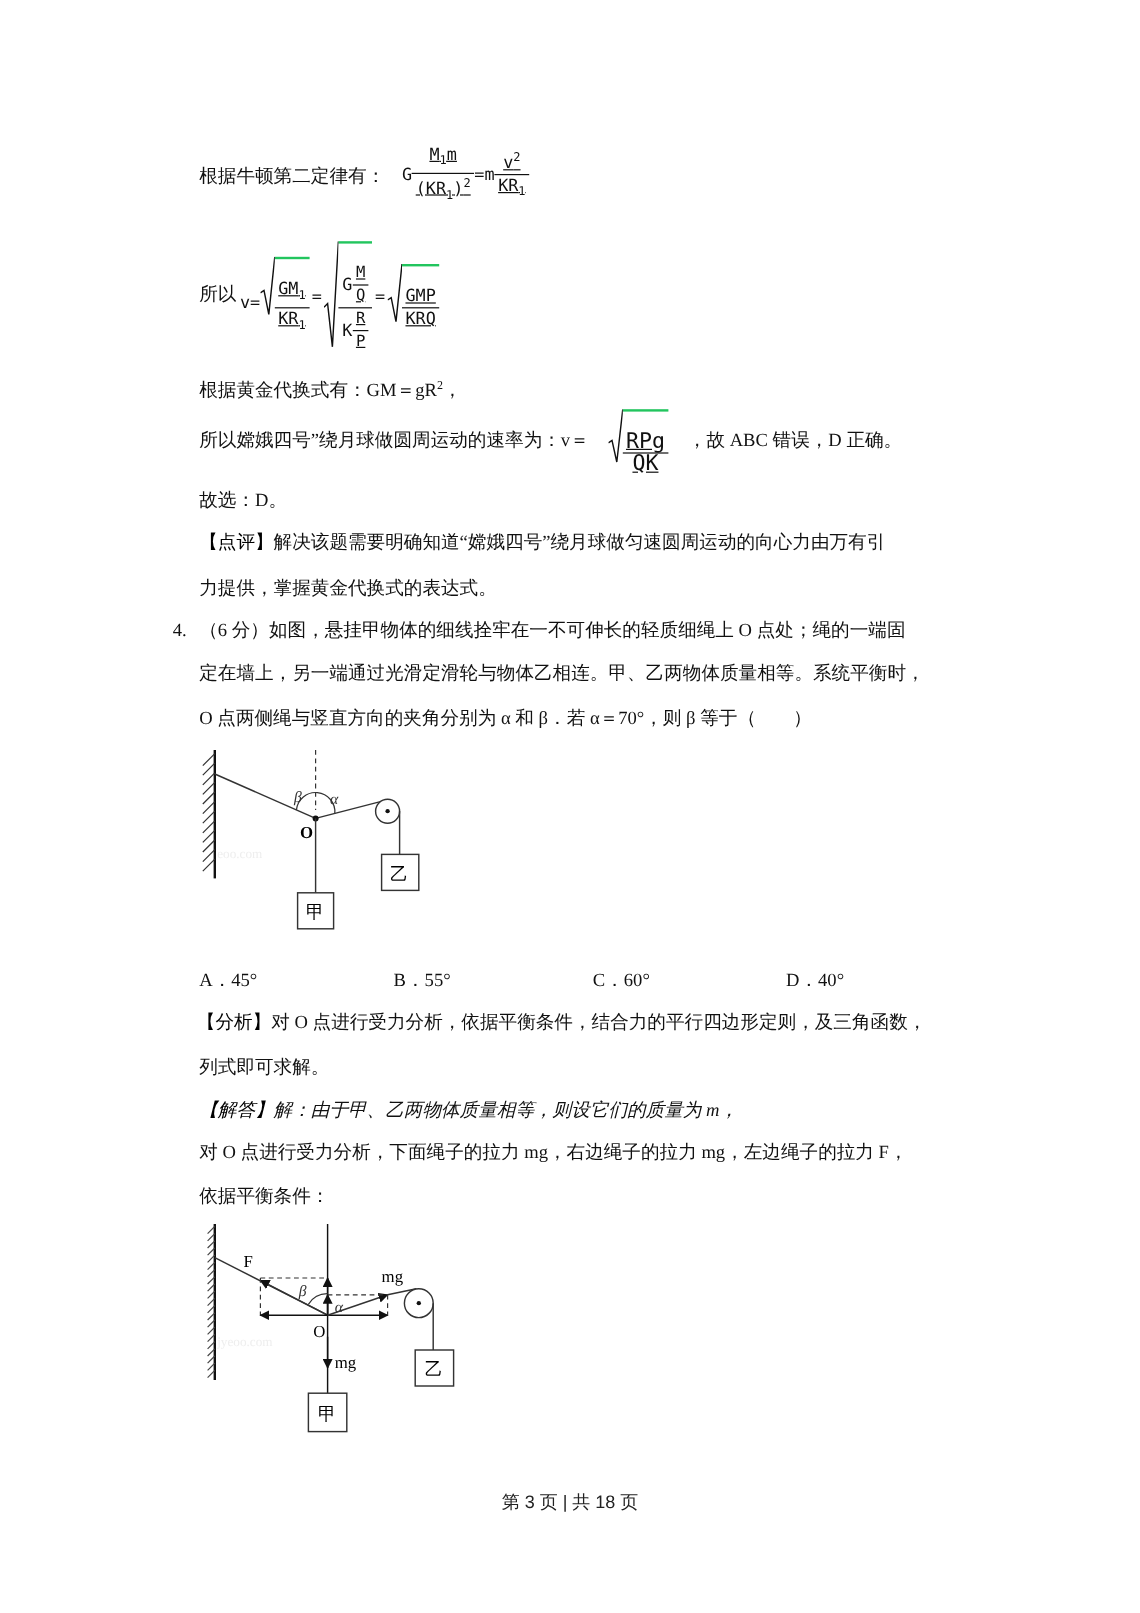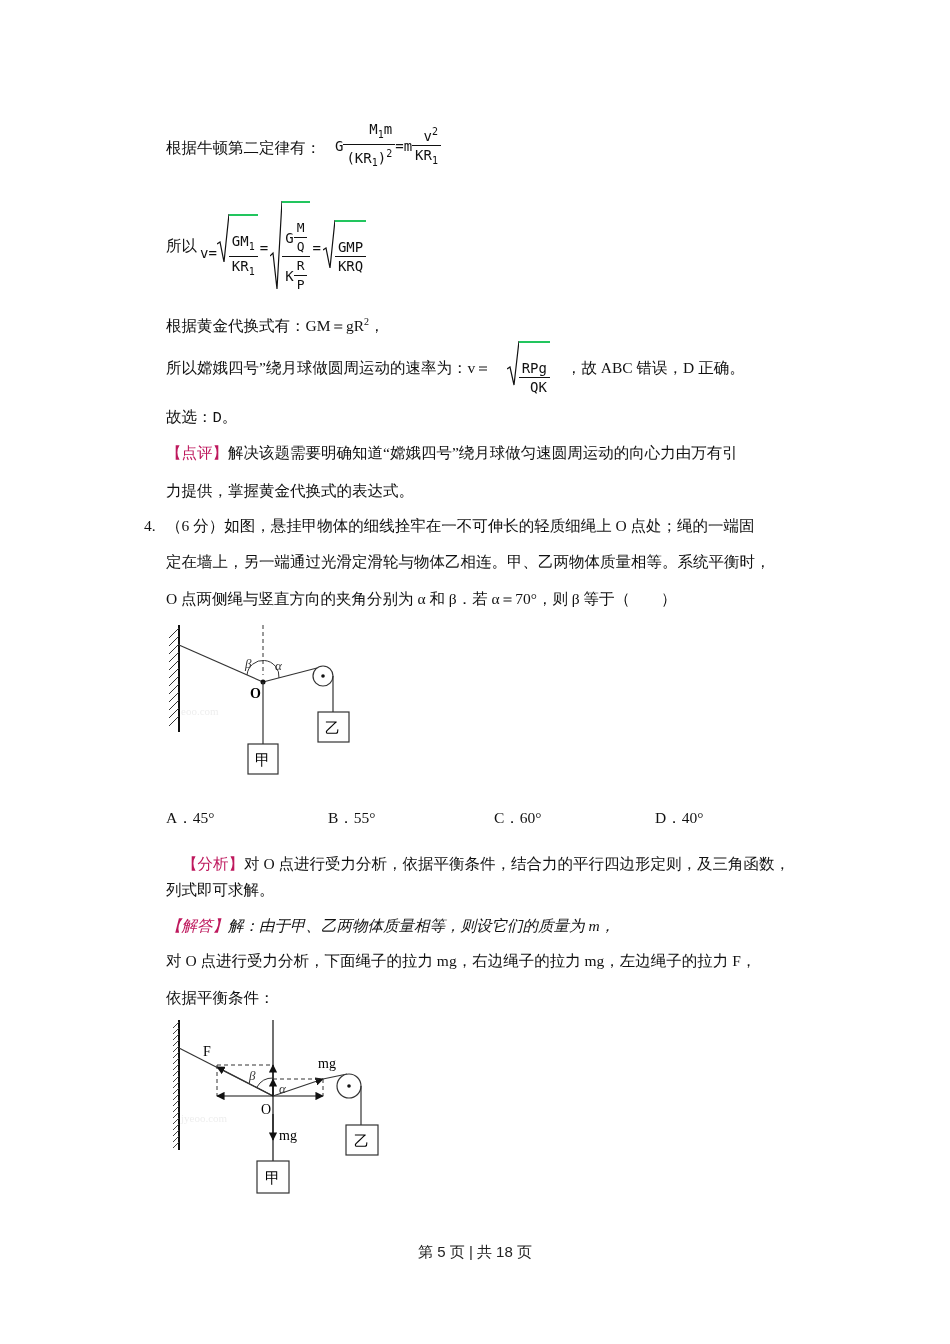--- a/index.html
+++ b/index.html
@@ -1,21 +1,21 @@
 <!DOCTYPE html>
 <html><head>
 <meta charset="utf-8">
 <style>
   html, body { margin: 0; padding: 0; background: #ffffff; }
   body { width: 950px; height: 1344px; position: relative; overflow: hidden;
          font-family: "Liberation Serif", "DejaVu Serif", serif; color: #111; }
   .line { position: absolute; font-size: 15.5px; line-height: 20px; white-space: nowrap; }
-  .tag { color: #be185d; }
+  .tag { color: #000000; }
   .math { font-family: "DejaVu Serif", "Liberation Serif", serif; }
-  .frac { display: inline-block; vertical-align: middle; text-align: right; }
+  .frac { display: inline-block; vertical-align: middle; text-align: center; text-decoration: underline; }
   .frac > span { display: block; padding: 0 3px; line-height: 18px; }
   .frac > span.num { border-bottom: 1px solid #111; }
   .sqrt { display: inline-block; vertical-align: middle; position: relative; padding-left: 12px; }
   .sqrt .rad { position: absolute; left: 0; top: 0; bottom: 0; width: 12px; }
   .sqrt .body { border-top: 2px solid #22c55e; display: inline-block; padding-top: 16px; }
   sub, sup { font-size: 10px; }
   .footer { position: absolute; left: 0; width: 950px; top: 1243px; text-align: center;
             font-family: "Liberation Sans", "DejaVu Sans", sans-serif; font-size: 15px; color: #222; }
   svg text { font-family: "Liberation Serif", "DejaVu Serif", serif; }
 </style>
@@ -64,30 +64,30 @@
     <span class="body"><span class="frac"><span class="num">GMP</span><span>KRQ</span></span></span>
   </span>
 </div>
 
 <div class="line" style="left:166px; top:312px;">
   <span>根据黄金代换式有：GM＝gR</span><sup>2</sup><span>，</span>
 </div>
 
 <div class="line" style="left:166px; top:345px; display:flex; align-items:center; height:46px;gap:16px;">
   <span>所以嫦娥四号”绕月球做圆周运动的速率为：v＝</span>
-  <span class="sqrt math" style="font-size:14px; font-family:'DejaVu Sans Mono', monospace;">
+  <span class="sqrt math" style="font-size:18px; font-family:'DejaVu Sans Mono', monospace;">
     <svg class="rad" viewBox="0 0 12 46" preserveAspectRatio="none">
         <polyline points="0,28 3,26 7,44 12,0" fill="none" stroke="#111" stroke-width="1.2"></polyline>
       </svg>
     <span class="body"><span class="frac"><span class="num">RPg</span><span>QK</span></span></span>
   </span>
   <span>，故 ABC 错误，D 正确。</span>
 </div>
 
-<div class="line" style="left:166px; top:408px;font-family:Liberation Mono, monospace;">
+<div class="line" style="left:166px; top:408px;">
   <span>故选：D。</span>
 </div>
 
 <div class="line" style="left:166px; top:443px;">
   <span class="tag">【点评】</span><span>解决该题需要明确知道“嫦娥四号”绕月球做匀速圆周运动的向心力由万有引</span>
 </div>
 <div class="line" style="left:166px; top:481px;">
   <span>力提供，掌握黄金代换式的表达式。</span>
 </div>
 
@@ -138,21 +138,21 @@
   <rect x="83" y="124" width="30" height="30" fill="#fff" stroke="#333" stroke-width="1.2"></rect>
   <text x="90" y="145" font-size="15">甲</text>
   <text x="16" y="95" font-size="11" fill="#eee">eoo.com</text>
 </svg>
 
 <div class="line" style="left:166px; top:808px;"><span>A．45°</span></div>
 <div class="line" style="left:328px; top:808px;"><span>B．55°</span></div>
 <div class="line" style="left:494px; top:808px;"><span>C．60°</span></div>
 <div class="line" style="left:655px; top:808px;"><span>D．40°</span></div>
 
-<div class="line" style="left:182px; top:843px;margin-top:11px;">
+<div class="line" style="left:164px; top:843px;">
   <span class="tag">【分析】</span><span>对 O 点进行受力分析，依据平衡条件，结合力的平行四边形定则，及三角函数，</span>
 </div>
 <div class="line" style="left:166px; top:880px;">
   <span>列式即可求解。</span>
 </div>
 <div class="line" style="left:166px; top:916px;font-style:italic;">
   <span class="tag">【解答】</span><span>解：由于甲、乙两物体质量相等，则设它们的质量为 m，</span>
 </div>
 <div class="line" style="left:166px; top:951px;">
   <span>对 O 点进行受力分析，下面绳子的拉力 mg，右边绳子的拉力 mg，左边绳子的拉力 F，</span>
@@ -229,13 +229,13 @@
   <rect x="181" y="107" width="32" height="30" fill="#fff" stroke="#333" stroke-width="1.2"></rect>
   <text x="189" y="128" font-size="15">乙</text>
 
   <line x1="108" y1="96" x2="108" y2="122" stroke="#111" stroke-width="1.2" marker-end="url(#arr)"></line>
   <text x="114" y="122" font-size="14">mg</text>
   <rect x="92" y="143" width="32" height="32" fill="#fff" stroke="#333" stroke-width="1.2"></rect>
   <text x="100" y="165" font-size="15">甲</text>
   <text x="16" y="104" font-size="11" fill="#eee">jyeoo.com</text>
 </svg>
 
-<div class="footer">第 5 页 | 共 18 页</div>
+<div class="footer">第 3 页 | 共 18 页</div>
 
 </body></html>

